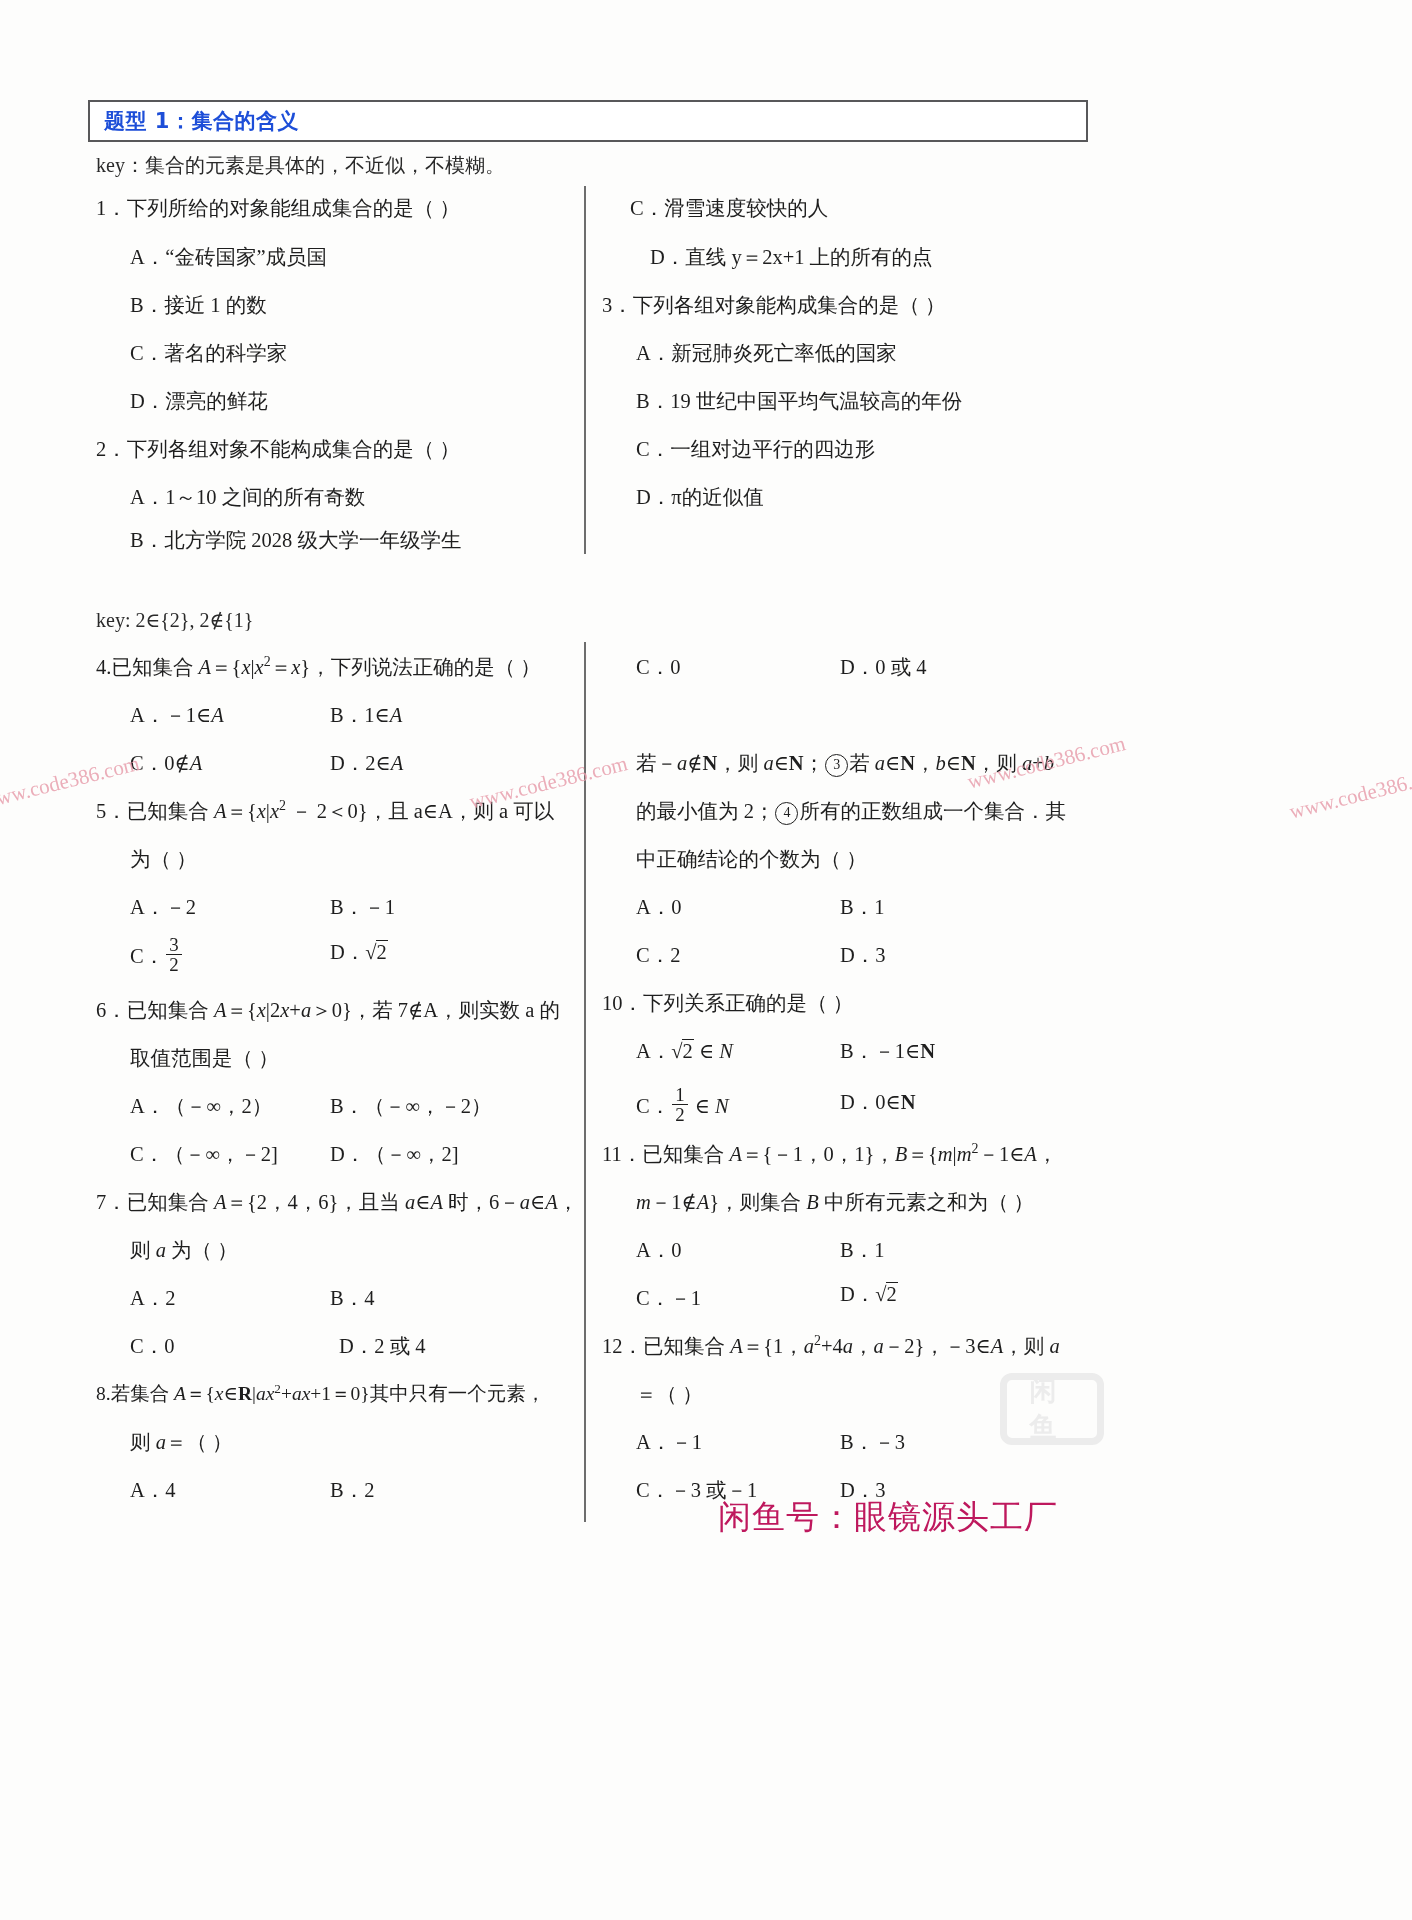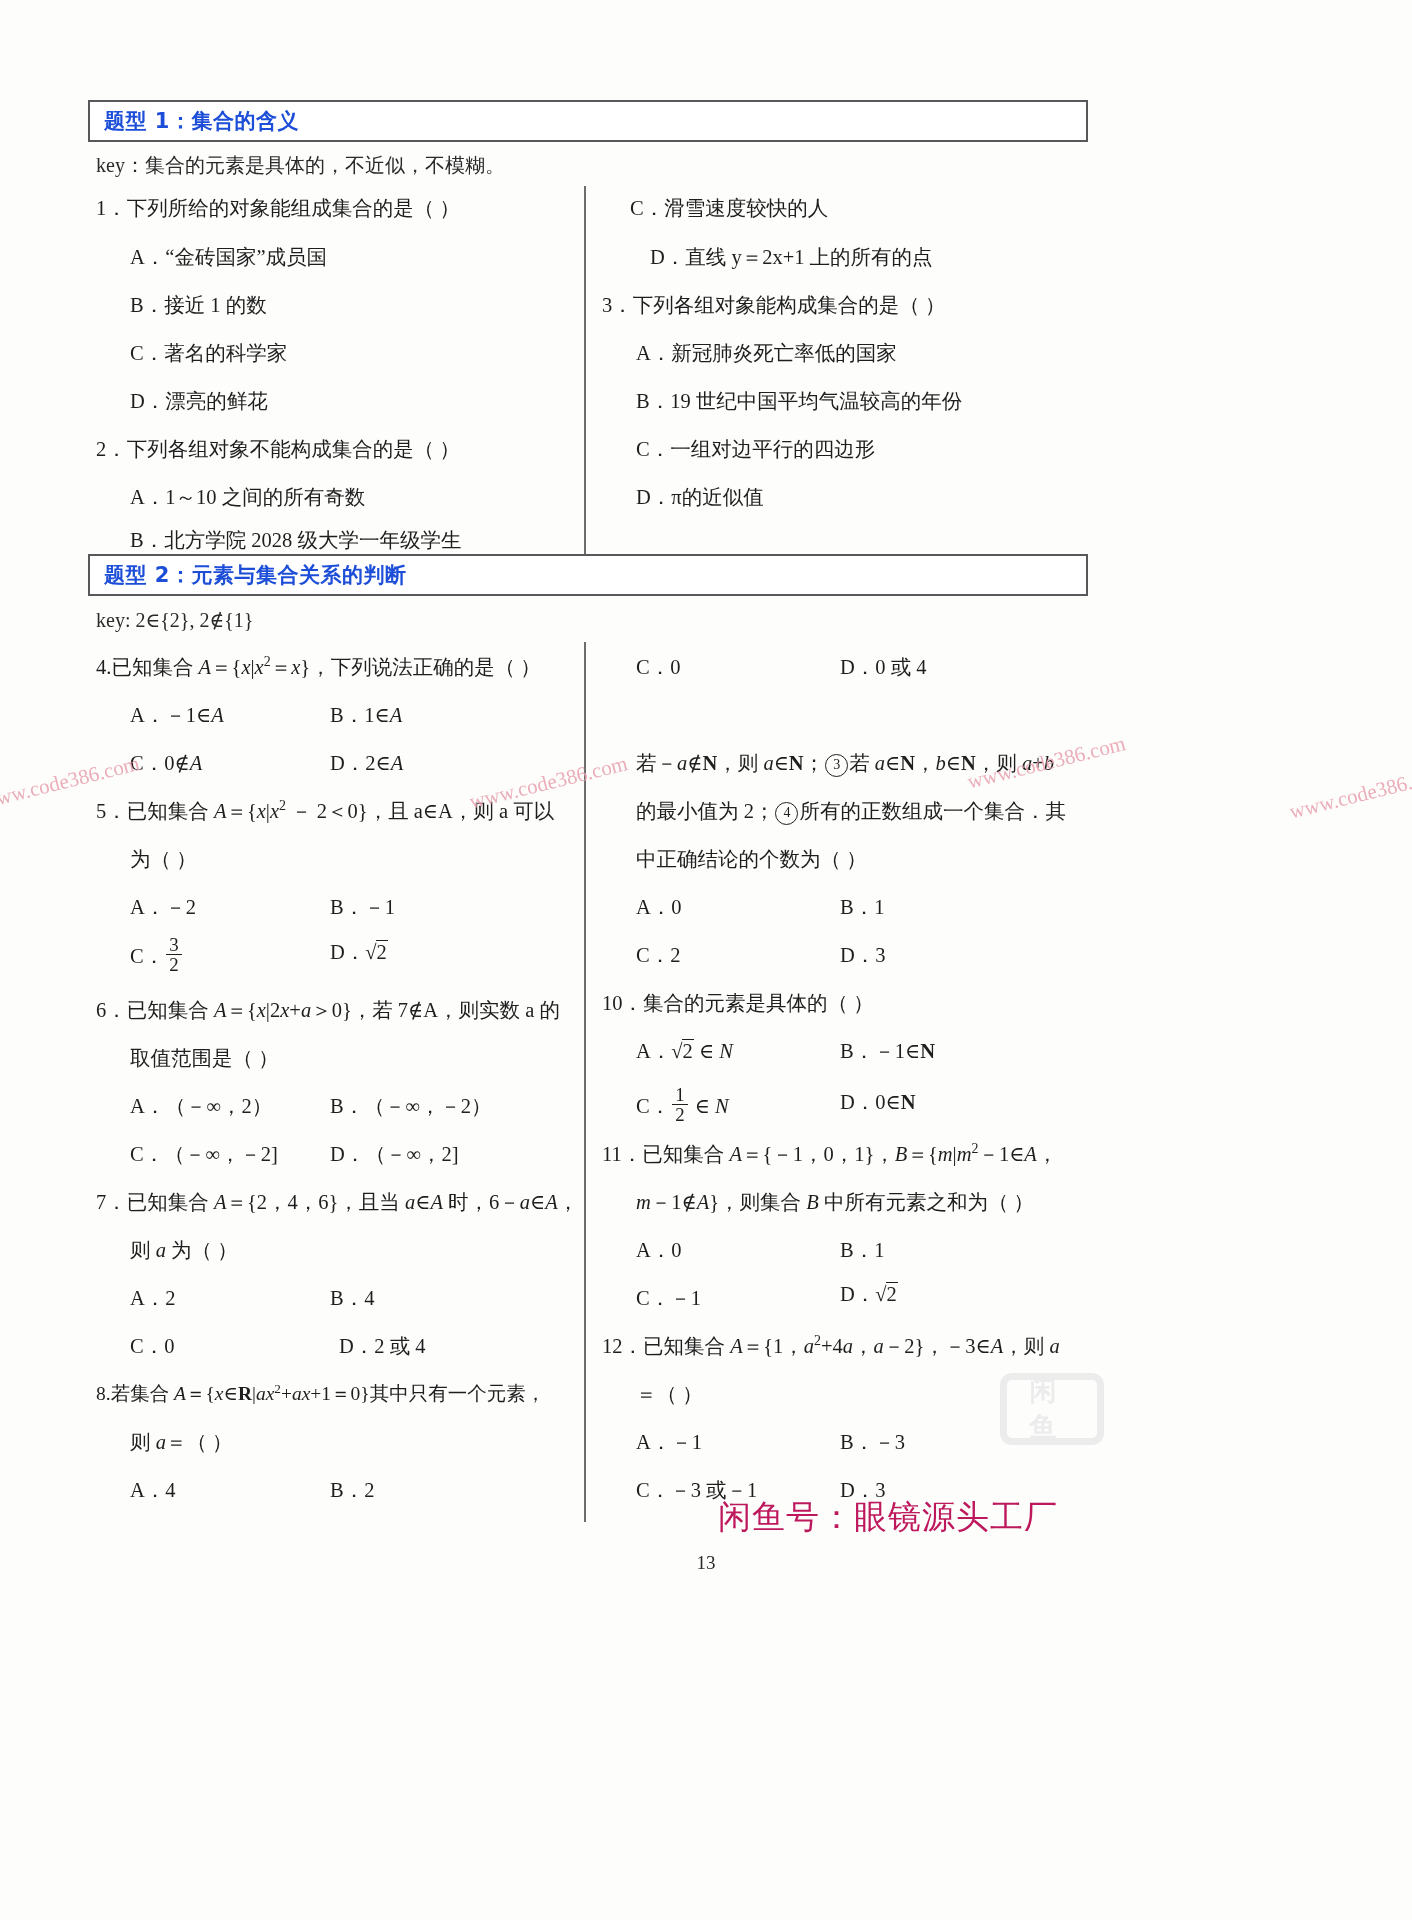--- a/index.html
+++ b/index.html
@@ -221,23 +221,20 @@
   <div class="line opt" style="left:636px; top:389px;">
     <span>B．</span><span>19 世纪中国平均气温较高的年份</span>
   </div>
   <div class="line opt" style="left:636px; top:437px;">
     <span>C．</span><span>一组对边平行的四边形</span>
   </div>
   <div class="line opt" style="left:636px; top:485px;">
     <span>D．</span><span>π的近似值</span>
   </div>
 
-  <div class="banner" style="top:554px;">
-    <span class="banner-text">题型 2：元素与集合关系的判断</span>
-  </div>
 
   <div class="keyline" style="top:608px;">
     <span>key: </span><span class="italic-math">2∈{2}, 2∉{1}</span>
   </div>
 
   <div class="divider" style="left:584px; top:642px; height:880px;"></div>
 
   <div class="line" style="left:96px; top:655px;">
     <span>4.</span><span>已知集合 </span><span class="v"><i>A</i>＝{<i>x</i>|<i>x</i><sup>2</sup>＝<i>x</i>}</span><span>，下列说法正确的是（        ）</span>
   </div>
@@ -337,21 +334,21 @@
     <span>B．</span><span>1</span>
   </div>
   <div class="line" style="left:636px; top:943px;">
     <span>C．</span><span>2</span>
   </div>
   <div class="line" style="left:840px; top:943px;">
     <span>D．</span><span>3</span>
   </div>
 
   <div class="line" style="left:602px; top:991px;">
-    <span>10．</span><span>集合的元素是具体的（        ）</span>
+    <span>10．</span><span>下列关系正确的是（        ）</span>
   </div>
   <div class="line" style="left:636px; top:1039px;">
     <span>A．</span><span class="rad">√<span class="bar">2</span></span> ∈ <i class="v">N</i>
   </div>
   <div class="line" style="left:840px; top:1039px;">
     <span>B．</span><span>－1∈<b class="bold">N</b></span>
   </div>
   <div class="line" style="left:636px; top:1085px;">
     <span>C．</span><span class="frac"><span class="num">1</span><span class="den">2</span></span> ∈ <i class="v">N</i>
   </div>
@@ -400,15 +397,14 @@
   <div class="wm" style="left:968px; top:770px;">www.code386.com</div>
   <div class="wm" style="left:1290px; top:800px;">www.code386.com</div>
 
   <div class="wm-logo" style="left:1000px; top:1373px;">
     <div class="box">
       <div class="inner">闲鱼</div>
     </div>
   </div>
   <div class="wm-caption" style="left:718px; top:1495px;">闲鱼号：眼镜源头工厂</div>
 
-  <div class="footer" style="top:1552px;">13</div>
 
 </div>
 
 </body></html>

